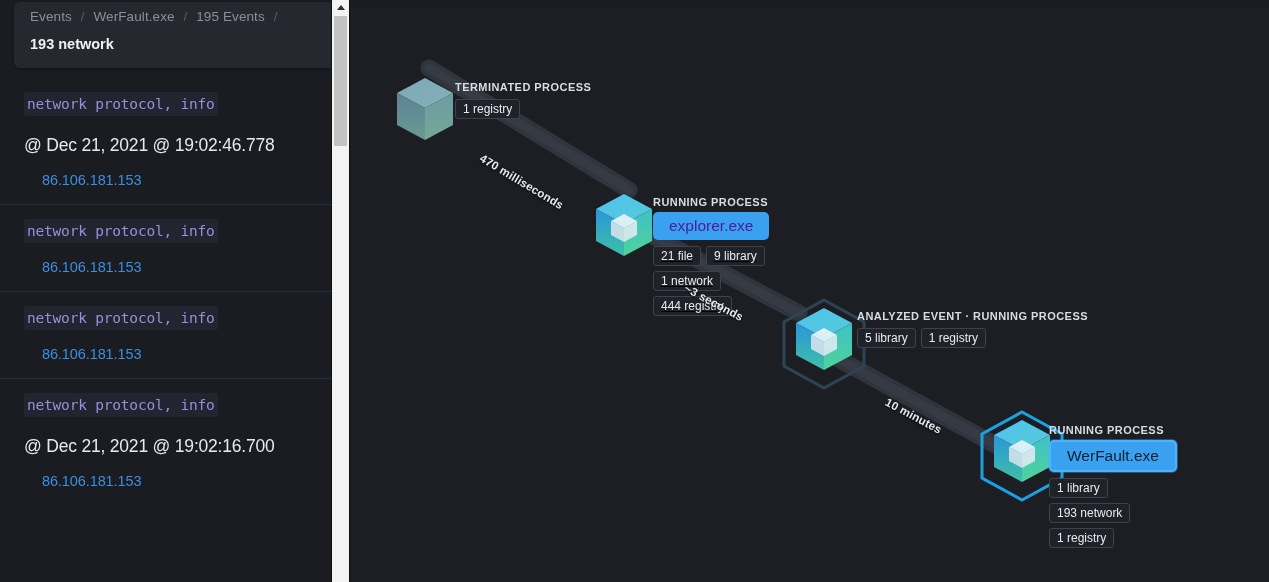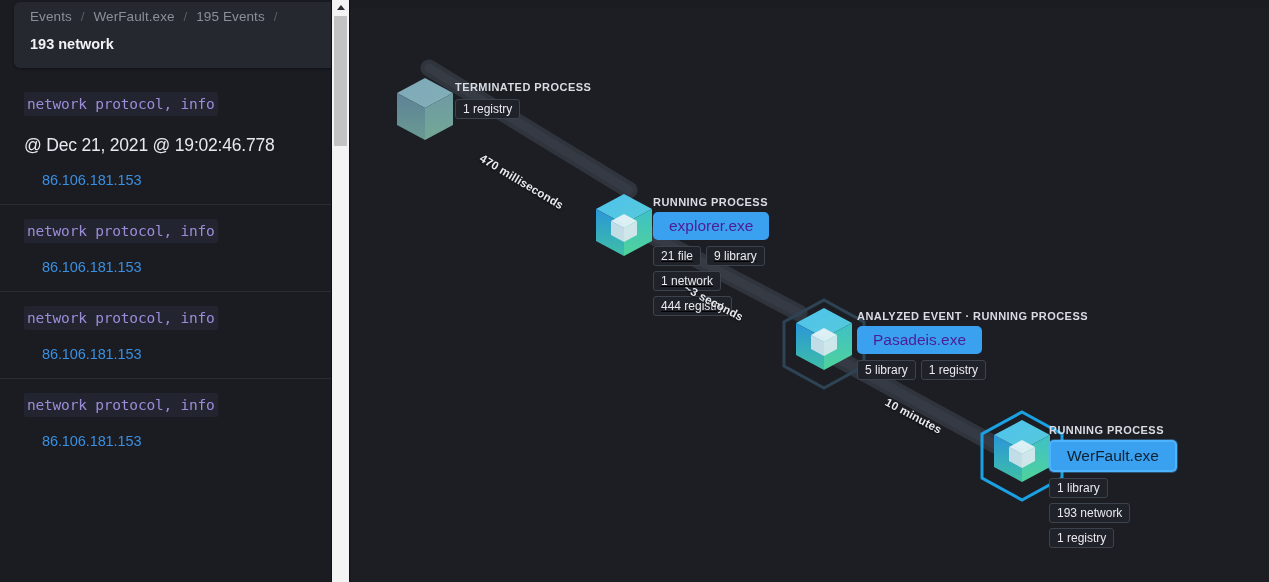--- a/index.html
+++ b/index.html
@@ -123,21 +123,21 @@
         <span>195 Events</span>
         <span class="sep">/</span>
       </div>
       <div id="panel-title">193 network</div>
     </div>
 
     <div id="event-list">
         <div class="event-row"><div class="evt-tag">network protocol, info</div><div class="evt-time">@ Dec 21, 2021 @ 19:02:46.778</div><div class="evt-ip">86.106.181.153</div></div>
         <div class="event-row"><div class="evt-tag">network protocol, info</div><div class="evt-ip">86.106.181.153</div></div>
         <div class="event-row"><div class="evt-tag">network protocol, info</div><div class="evt-ip">86.106.181.153</div></div>
-        <div class="event-row"><div class="evt-tag">network protocol, info</div><div class="evt-ip">86.106.181.153</div></div>
+        <div class="event-row"><div class="evt-tag">network protocol, info</div><div class="evt-time">@ Dec 21, 2021 @ 19:02:16.700</div><div class="evt-ip">86.106.181.153</div></div>
       </div>
   </div>
 
   <div id="scrollbar">
     <div id="sb-up">
         <div class="tri"></div>
       </div>
     <div id="sb-thumb"></div>
   </div>
 
@@ -241,21 +241,20 @@
       <div class="badges" style="max-width:150px;text-decoration:underline;">
         <span class="badge">21 file</span>
         <span class="badge">9 library</span>
         <span class="badge">1 network</span>
         <span class="badge">444 registry</span>
       </div>
     </div>
 
     <div class="node-meta" style="left:498px; top:302px;margin-left:8px;">
       <div class="node-kind">ANALYZED EVENT · RUNNING PROCESS</div>
-      <div class="node-pill pill-running" style="min-width:112px;">Pasadeis.exe</div>
       <div class="badges">
         <span class="badge">5 library</span>
         <span class="badge">1 registry</span>
       </div>
     </div>
 
     <div class="node-meta" style="left:698px; top:416px;">
       <div class="node-kind">RUNNING PROCESS</div>
       <div class="node-pill pill-selected" style="min-width:108px;">WerFault.exe</div>
       <div class="badges" style="max-width:140px;">

